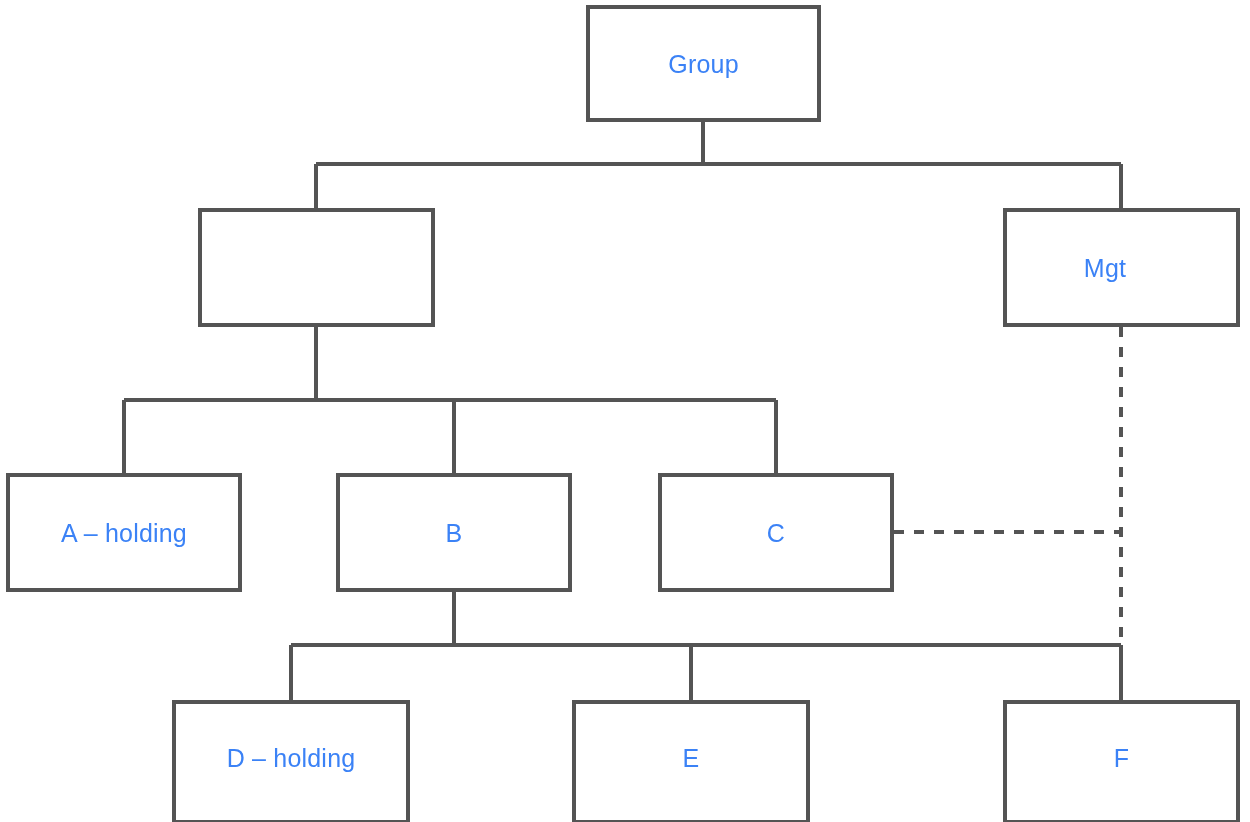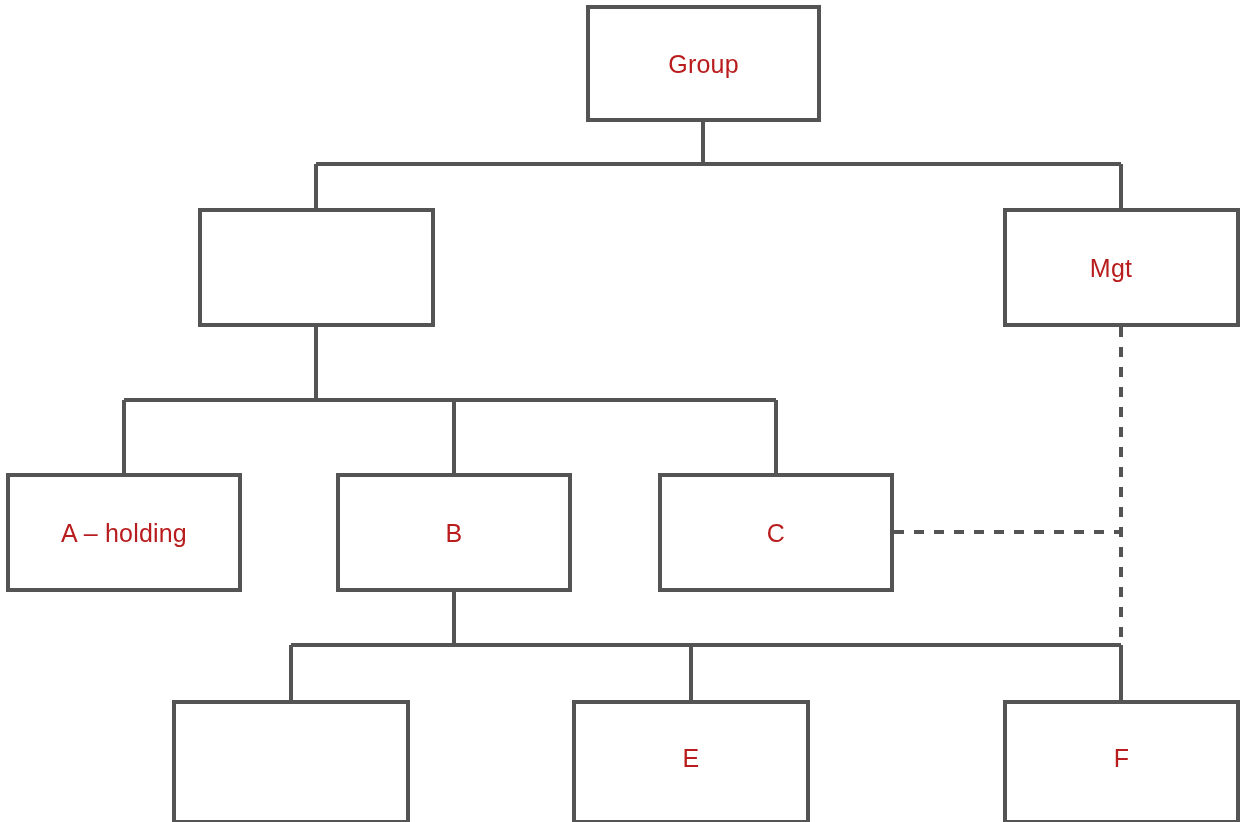--- a/index.html
+++ b/index.html
@@ -25,21 +25,21 @@
     width: 1250px;
     height: 822px;
     display: block;
   }
   .node-label {
     position: absolute;
     display: flex;
     align-items: center;
     justify-content: center;
     text-align: center;
-    color: #b91c1c;
+    color: #3b82f6;
     font-size: 25px;
     font-weight: 400;
     letter-spacing: 0.2px;
     line-height: 1.2;
     white-space: nowrap;
     pointer-events: none;
     border-radius: 7px;
   }
 </style>
 </head>
@@ -66,26 +66,27 @@
     <rect x="338" y="475" width="232" height="115" fill="#ffffff" stroke="#545454" stroke-width="4"></rect>
     <rect x="660" y="475" width="232" height="115" fill="#ffffff" stroke="#545454" stroke-width="4"></rect>
     <rect x="174" y="702" width="234" height="120" fill="#ffffff" stroke="#545454" stroke-width="4"></rect>
     <rect x="574" y="702" width="234" height="120" fill="#ffffff" stroke="#545454" stroke-width="4"></rect>
     <rect x="1005" y="702" width="233" height="120" fill="#ffffff" stroke="#545454" stroke-width="4"></rect>
   </svg>
 
   <div class="node-label" style="left:586px; top:5px; width:235px; height:117px;">Group</div>
 
 
-  <div class="node-label" style="left:1003px; top:208px; width:204px; height:119px;padding-left:6px;">Mgt</div>
+  <div class="node-label" style="left:1003px; top:208px; width:204px; height:119px;">Mgt</div>
 
   <div class="node-label" style="left:6px; top:473px; width:236px; height:119px;">A – holding</div>
 
   <div class="node-label" style="left:336px; top:473px; width:236px; height:119px;">B</div>
 
   <div class="node-label" style="left:658px; top:473px; width:236px; height:119px;">C</div>
 
+  <div class="node-label" style="left:172px; top:700px; width:238px; height:116px;">D – holding</div>
 
   <div class="node-label" style="left:572px; top:700px; width:238px; height:116px;">E</div>
 
   <div class="node-label" style="left:1003px; top:700px; width:237px; height:116px;">F</div>
 
 </div>
 
 </body></html>

